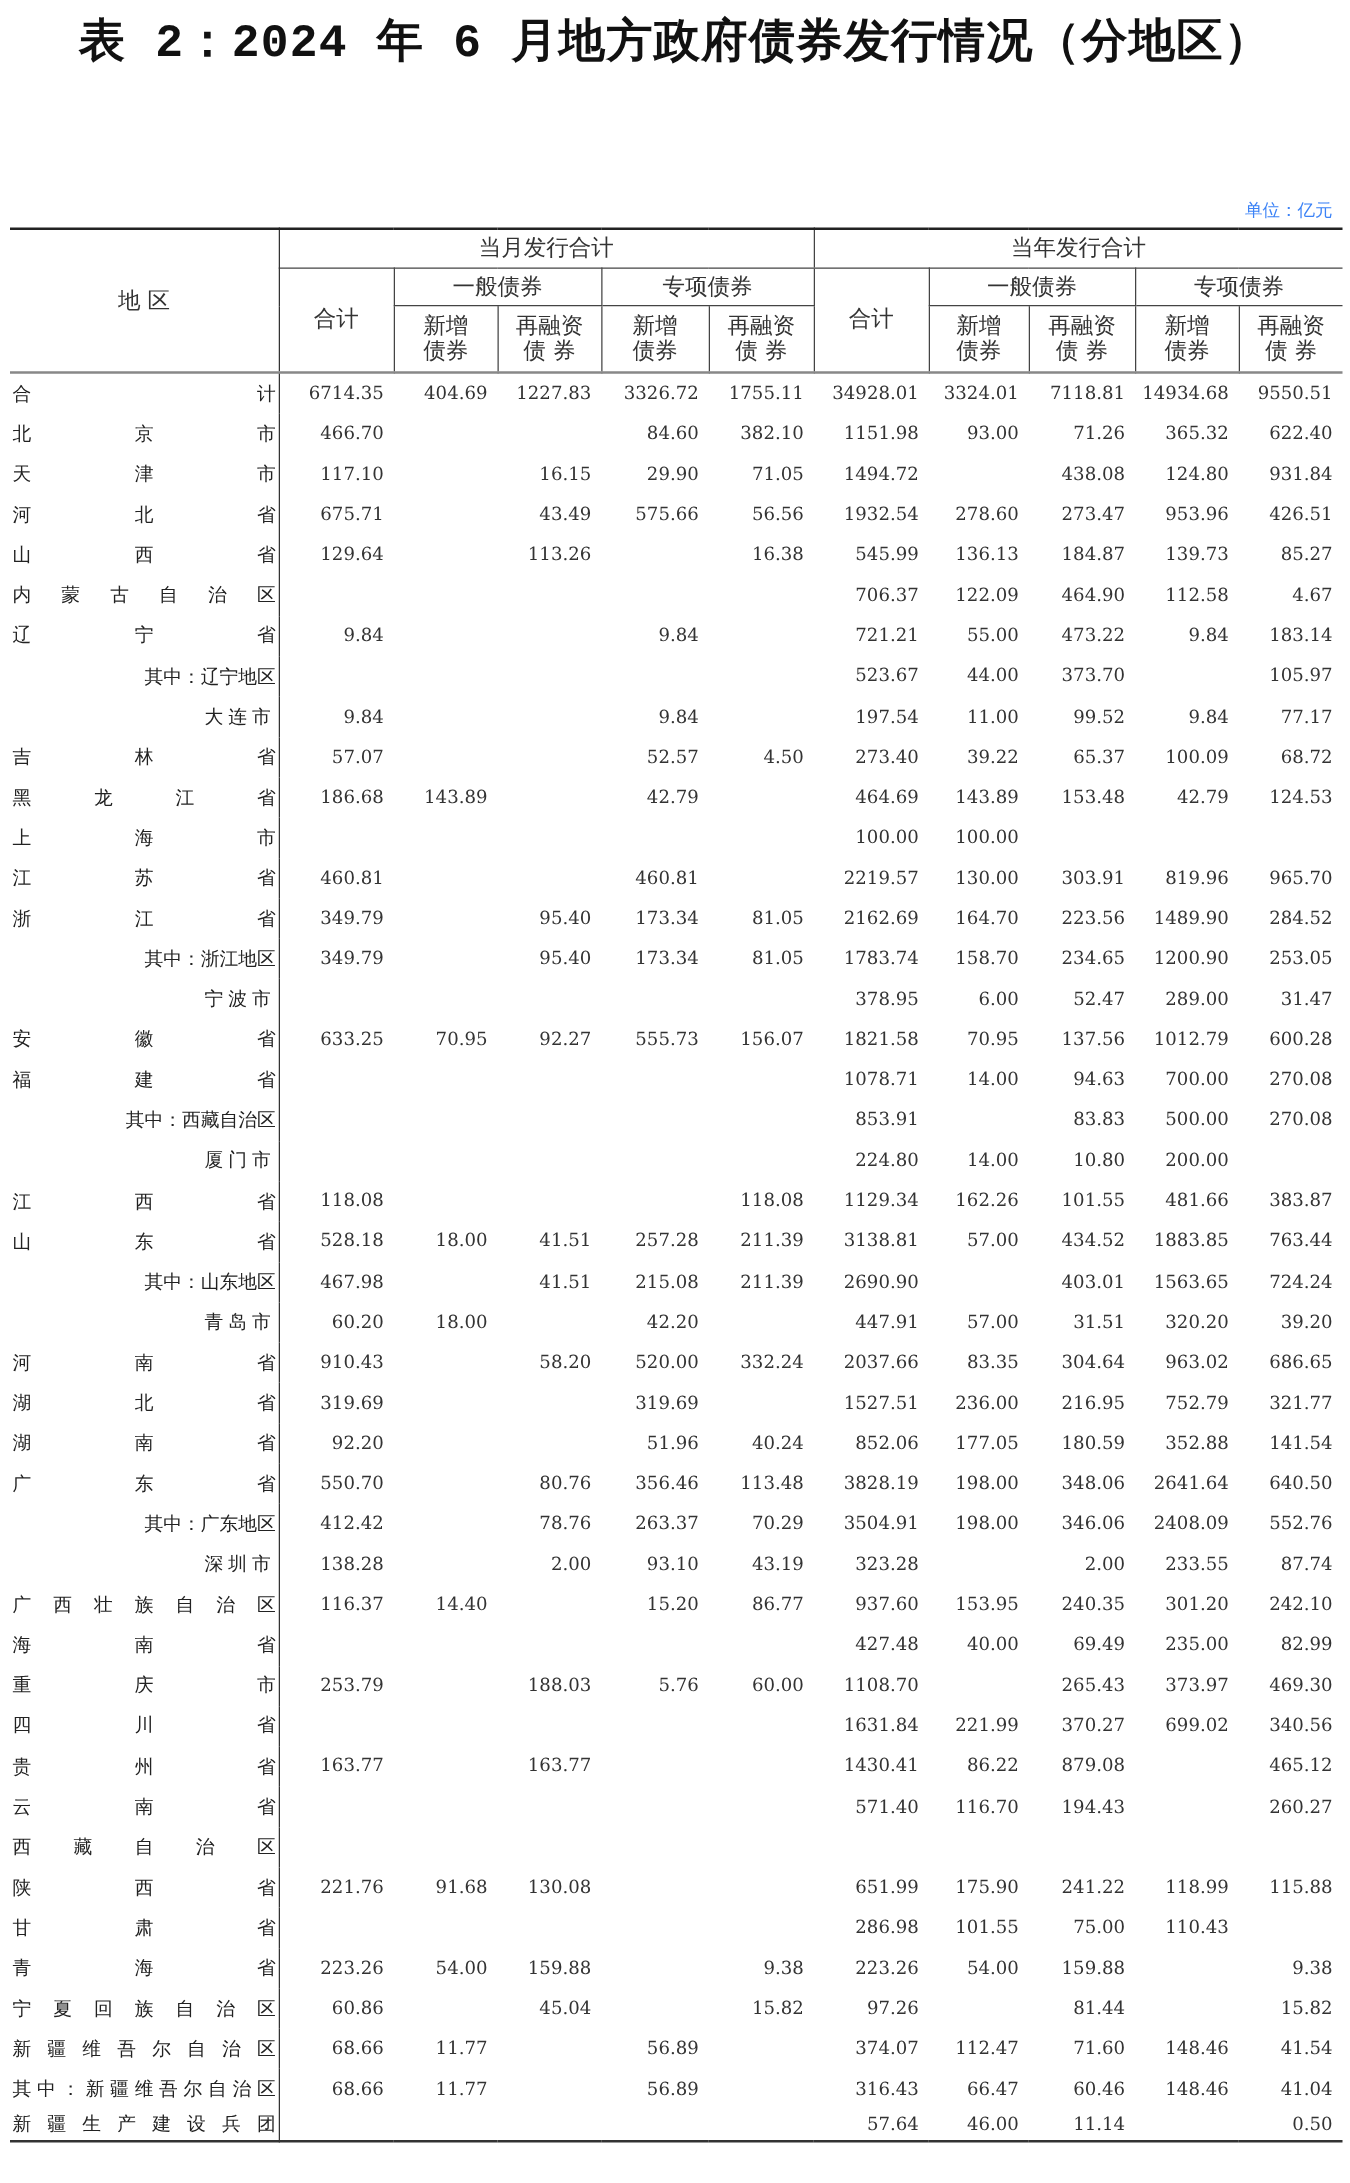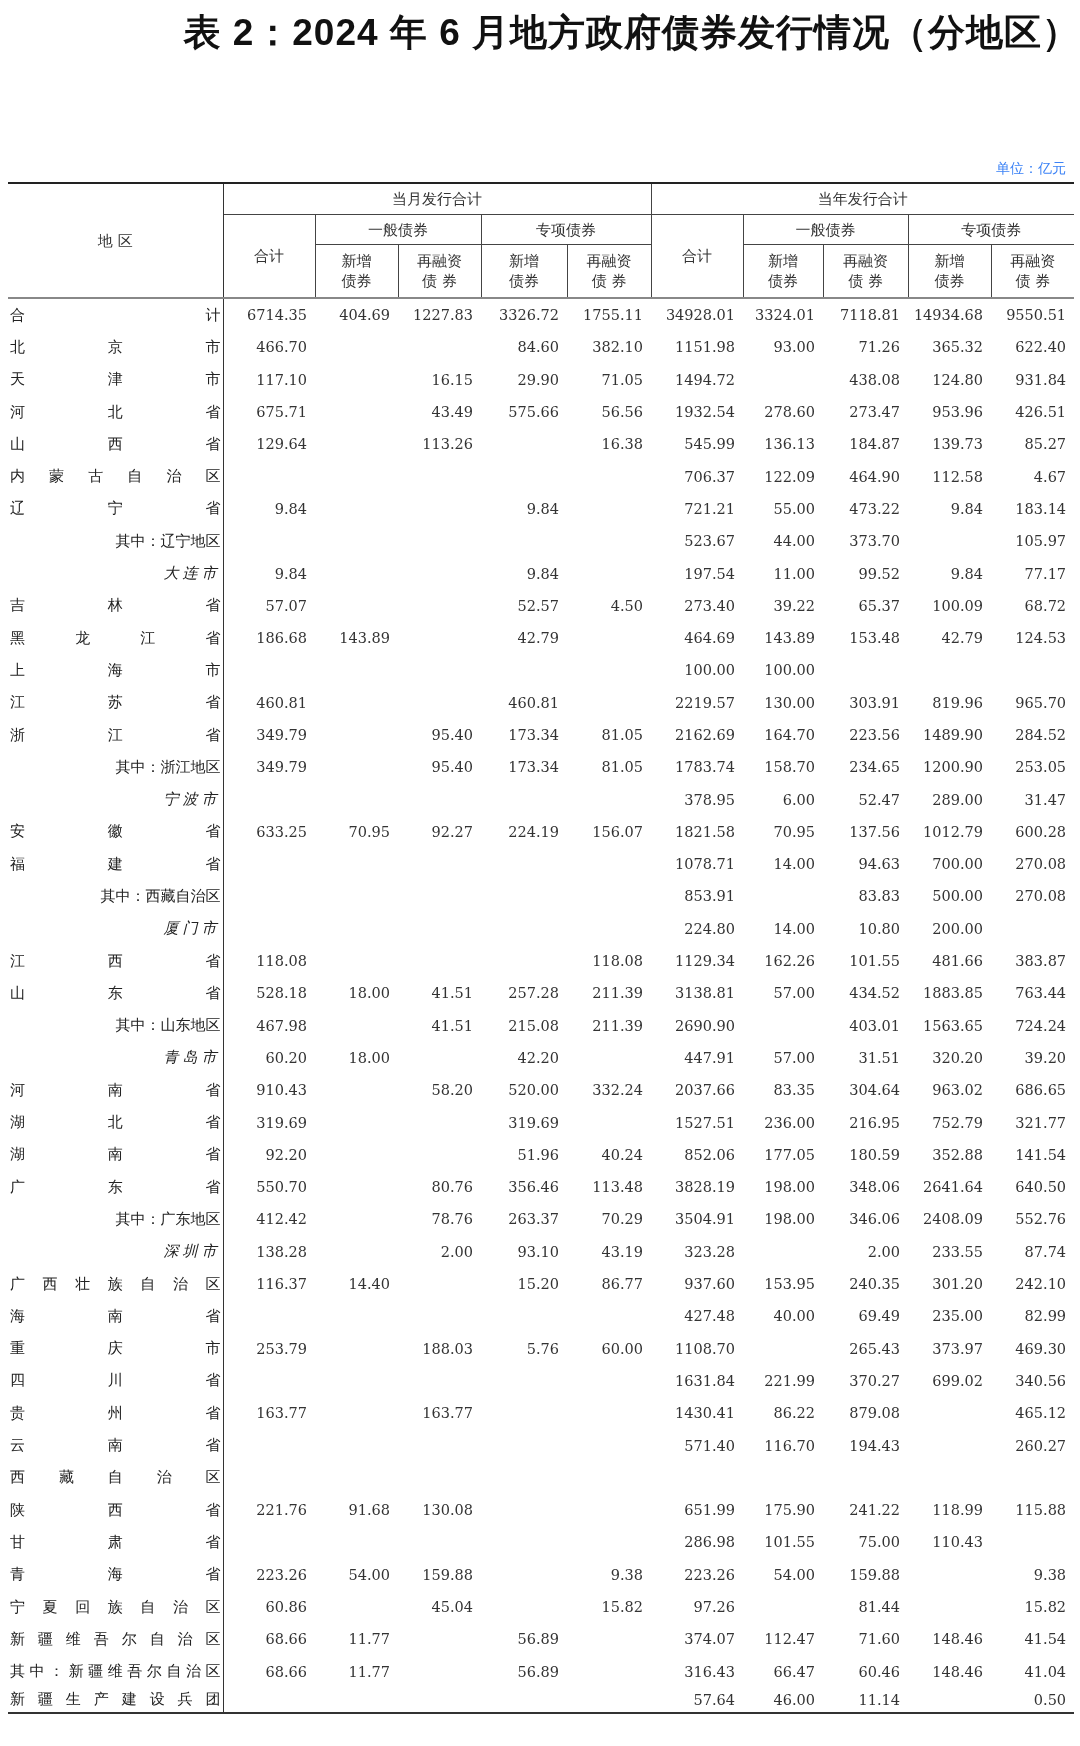--- a/index.html
+++ b/index.html
@@ -1,31 +1,31 @@
 <!DOCTYPE html>
 <html><head>
 <meta charset="utf-8">
 <style>
   html, body { margin:0; padding:0; background:#ffffff; }
   body { width:1080px; height:1746px; position:relative; overflow:hidden; font-family:"DejaVu Serif","Liberation Serif",serif; color:#222; }
-  .title { position:absolute; left:0; top:8px; width:1080px; text-align:right; font-family:Liberation Sans, sans-serif; font-size:37px; font-weight:bold; color:#111; letter-spacing:1px; }
+  .title { position:absolute; left:0; top:8px; width:1080px; text-align:center; font-family:Liberation Mono, monospace; font-size:37px; font-weight:bold; color:#111; letter-spacing:1px; }
   .unit { position:absolute; right:14px; top:160px; font-size:14px; color:#3b82f6; }
   table { position:absolute; left:8px; top:182px; width:1066px; border-collapse:collapse; table-layout:fixed; font-size:15px; }
-  th { font-weight:normal; font-size:15px; color:#333; text-align:center; vertical-align:middle; padding:0; line-height:20px; }
+  th { font-weight:normal; font-size:18px; color:#333; text-align:center; vertical-align:middle; padding:0; line-height:20px; }
   thead tr.r1 th { height:30px; }
   thead tr.r2 th { height:29px; }
   thead tr.r3 th { height:52px; }
   table { border-top:2px solid #222; border-bottom:2px solid #333; }
   thead { border-bottom:2px solid #888; }
   .bl { border-left:1px solid #444; }
   .bb { border-bottom:1px solid #444; }
   td { height:32.3px; padding:0 8px 0 0; text-align:right; color:#333; font-size:14.5px; white-space:nowrap; }
   td.region { padding:0 2px 0 2px; border-right:1px solid #333; text-align:justify; text-align-last:justify; font-size:15px; color:#222; }
   td.region.sub { text-align:right; text-align-last:right; }
-  td.region.city { text-align:left; text-align-last:right; letter-spacing:4px;font-style:italic; }
+  td.region.city { text-align:left; text-align-last:right; letter-spacing:4px; }
   tbody tr:last-child td { height:24px;margin-top:20px; }
 </style>
 </head>
 <body>
 
 <div class="title">表 2：2024 年 6 月地方政府债券发行情况（分地区）</div>
 <div class="unit">单位：亿元</div>
 
 <table>
   <colgroup>
@@ -297,21 +297,21 @@
         <td>6.00</td>
         <td>52.47</td>
         <td>289.00</td>
         <td>31.47</td>
       </tr>
       <tr>
         <td class="region">安徽省</td>
         <td>633.25</td>
         <td>70.95</td>
         <td>92.27</td>
-        <td>224.19</td>
+        <td>555.73</td>
         <td>156.07</td>
         <td>1821.58</td>
         <td>70.95</td>
         <td>137.56</td>
         <td>1012.79</td>
         <td>600.28</td>
       </tr>
       <tr>
         <td class="region">福建省</td>
         <td></td>

